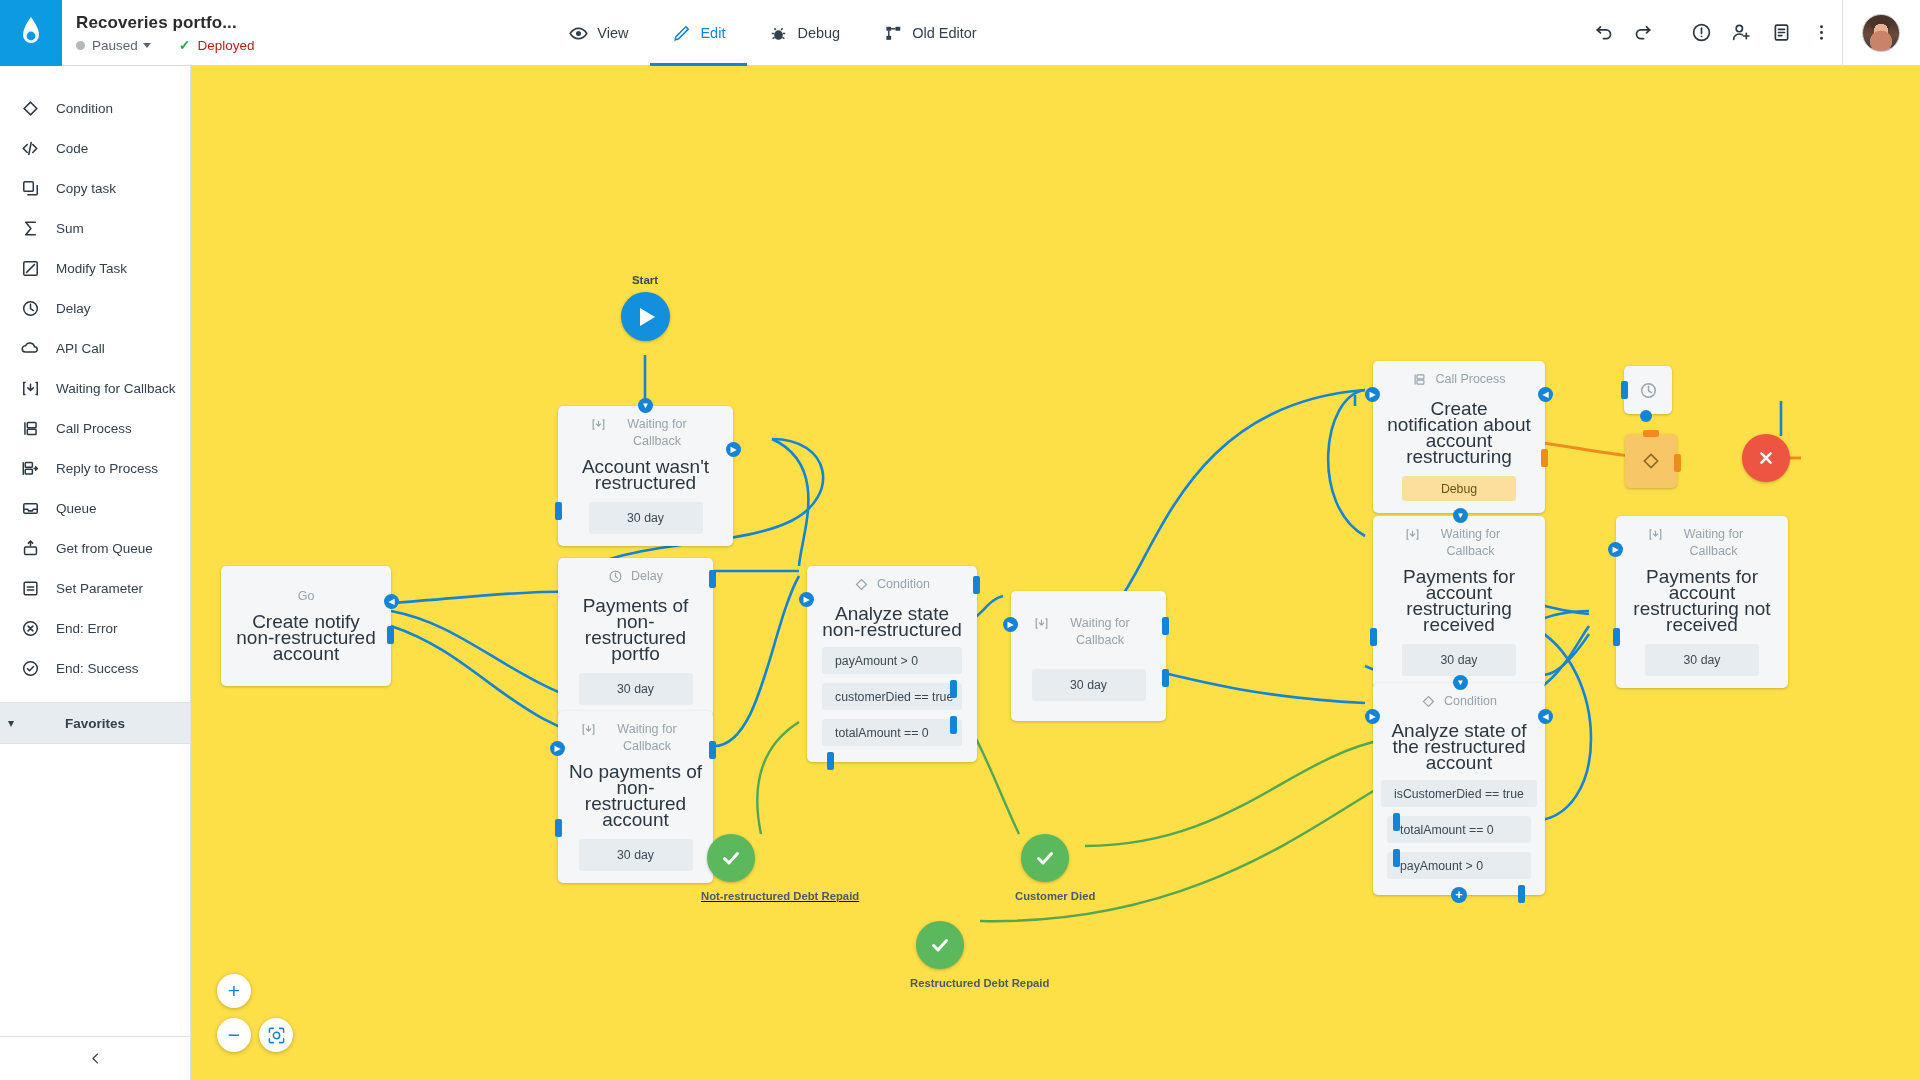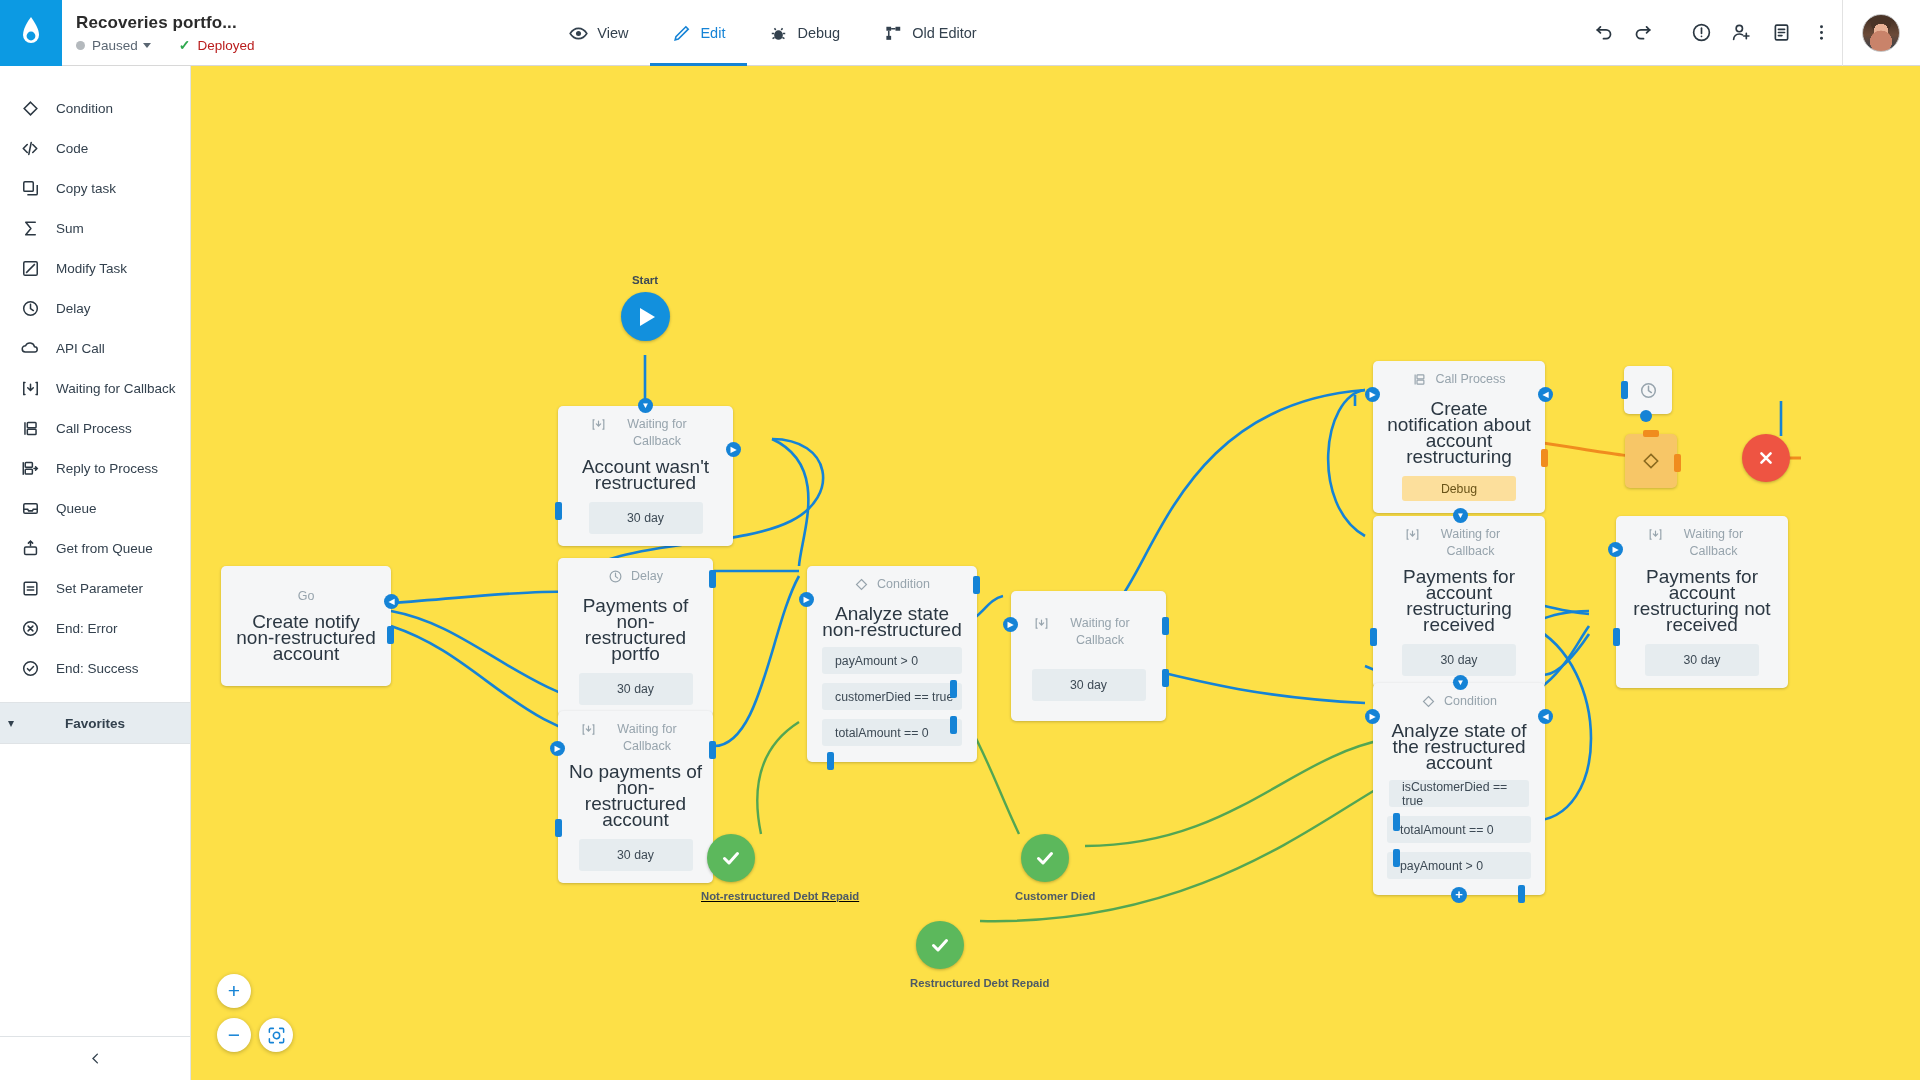--- a/index.html
+++ b/index.html
@@ -686,21 +686,21 @@
       <div class="node-hdr">
         <span class="nh-ico">
           <svg width="15" height="15" viewBox="0 0 24 24" fill="none" stroke="currentColor" stroke-width="1.9">
               <path d="M12 4l8 8-8 8-8-8z"></path>
             </svg>
         </span>
         <span class="nh-txt">Condition</span>
       </div>
       <div class="node-title">Analyze state of the restructured account</div>
       <div style="position:relative; width:100%; display:flex; flex-direction:column; align-items:center;">
-        <div class="cond-row" style="width:140px;">isCustomerDied == true</div>
+        <div class="cond-row" style="width:156px;">isCustomerDied == true</div>
         <div class="port sq" style="left:10px; top:42px;"></div>
         <div class="cond-row" style="width:144px;">totalAmount == 0</div>
         <div class="port sq" style="left:10px; top:78px;"></div>
         <div class="cond-row" style="width:144px;">payAmount &gt; 0</div>
         <div class="port sq" style="right:10px; top:114px;"></div>
       </div>
     </div>
 
     <div class="node" style="left:1425px; top:450px; width:172px;">
       <div class="port" style="left:-8px; top:26px;">▶</div>

